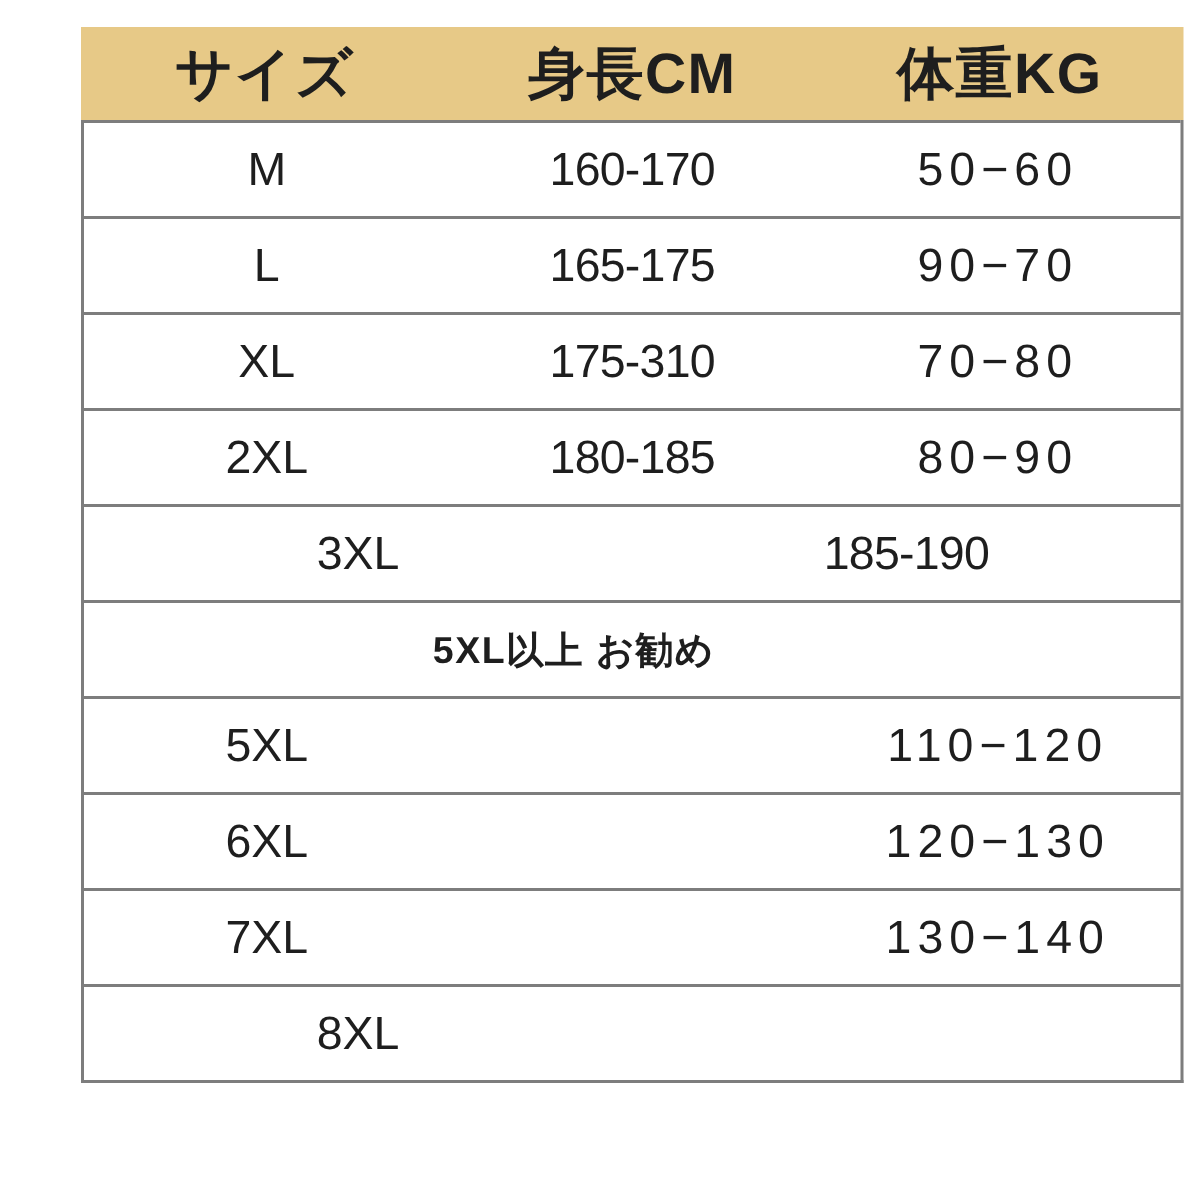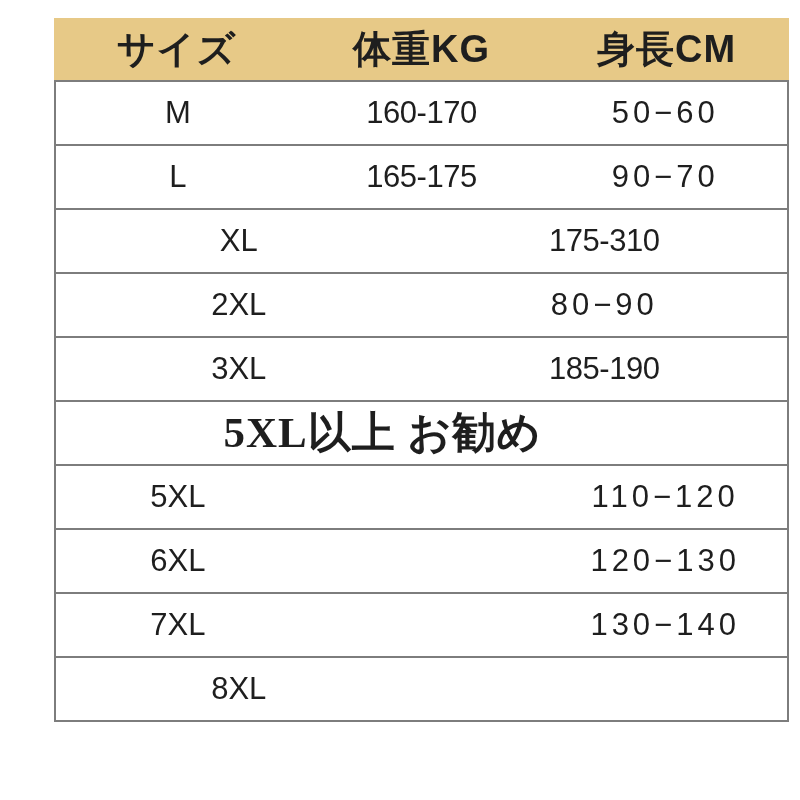--- a/index.html
+++ b/index.html
@@ -61,58 +61,59 @@
   .merged-row {
     display: flex;
     height: 64px;
     align-items: center;
     justify-content: center;
     border-top: 2px solid var(--border, #7d7d7d);
     box-sizing: border-box;
     padding-right: 78px;
   }
   .merged-label {
-    font-size: 43px;
+    font-size: 25px;
     font-weight: bold;
     letter-spacing: 1px;
-    font-family: Liberation Serif, serif;
   }
 </style>
 </head>
 <body>
 
 <div class="size-table">
 
   <div class="header-row">
     <div class="header-cell">サイズ</div>
+    <div class="header-cell">身長CM</div>
     <div class="header-cell">体重KG</div>
-    <div class="header-cell">身長CM</div>
   </div>
 
   <div class="table-body">
 
     <div class="table-row">
       <div class="cell size">M</div>
       <div class="cell height">160-170</div>
       <div class="cell weight">50−60</div>
     </div>
 
     <div class="table-row">
       <div class="cell size">L</div>
       <div class="cell height">165-175</div>
       <div class="cell weight">90−70</div>
     </div>
 
     <div class="table-row">
       <div class="cell size">XL</div>
       <div class="cell height">175-310</div>
+      <div class="cell weight">70−80</div>
     </div>
 
     <div class="table-row">
       <div class="cell size">2XL</div>
+      <div class="cell height">180-185</div>
       <div class="cell weight">80−90</div>
     </div>
 
     <div class="table-row">
       <div class="cell size">3XL</div>
       <div class="cell height">185-190</div>
     </div>
 
 
     <div class="merged-row">

